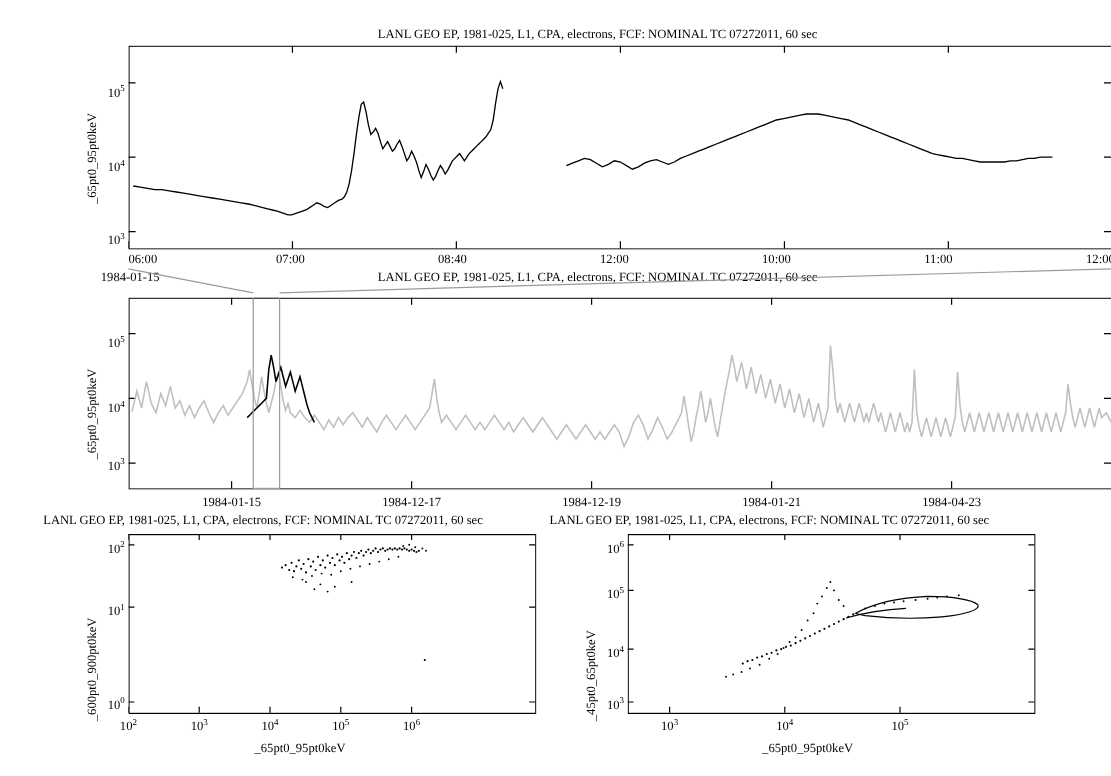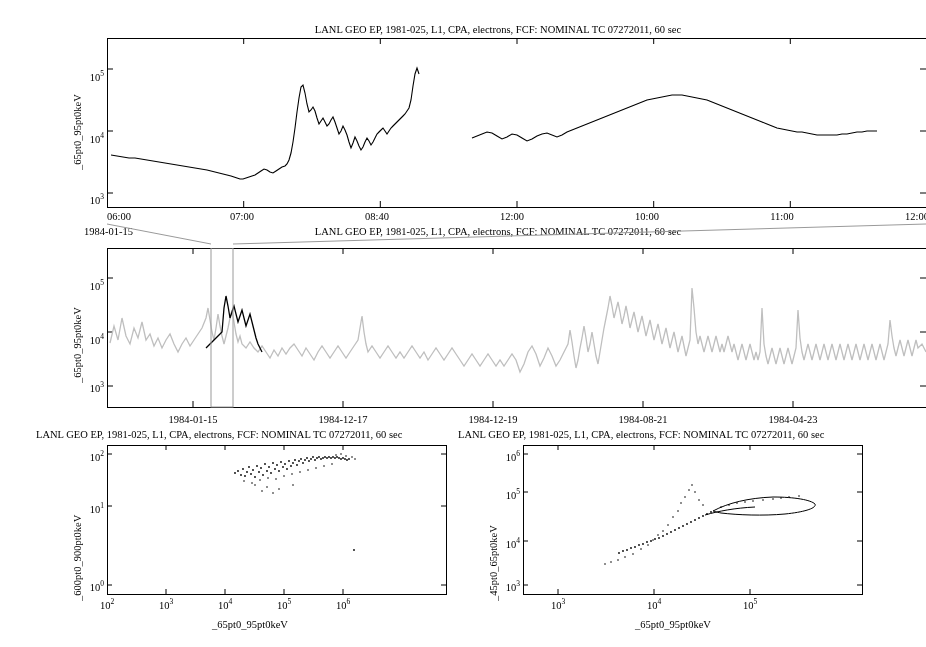--- a/index.html
+++ b/index.html
@@ -125,21 +125,21 @@
 
     <div class="axis-label-y" style="left:72px;top:155px;">_65pt0_95pt0keV</div>
 
     <div class="tick-label yt" style="left:74px;top:50px;width:30px;">10<span class="sup">5</span></div>
     <div class="tick-label yt" style="left:74px;top:104px;width:30px;">10<span class="sup">4</span></div>
     <div class="tick-label yt" style="left:74px;top:152px;width:30px;">10<span class="sup">3</span></div>
 
     <div class="tick-label xt" style="left:150px;top:186px;width:86px;">1984-01-15</div>
     <div class="tick-label xt" style="left:300px;top:186px;width:86px;">1984-12-17</div>
     <div class="tick-label xt" style="left:450px;top:186px;width:86px;">1984-12-19</div>
-    <div class="tick-label xt" style="left:600px;top:186px;width:86px;">1984-08-21</div>
+    <div class="tick-label xt" style="left:600px;top:186px;width:86px;">1984-01-21</div>
     <div class="tick-label xt" style="left:750px;top:186px;width:86px;">1984-04-23</div>
 
     <svg width="820" height="160" style="position:absolute;left:107px;top:20px;">
       <rect x="0.5" y="0.5" width="819" height="159" fill="#ffffff" stroke="#000000" stroke-width="1"></rect>
       <g stroke="#000" stroke-width="1">
         <line x1="0" y1="30" x2="6" y2="30"></line>
           <line x1="819" y1="30" x2="813" y2="30"></line>
         <line x1="0" y1="84" x2="6" y2="84"></line>
           <line x1="819" y1="84" x2="813" y2="84"></line>
         <line x1="0" y1="138" x2="6" y2="138"></line>

